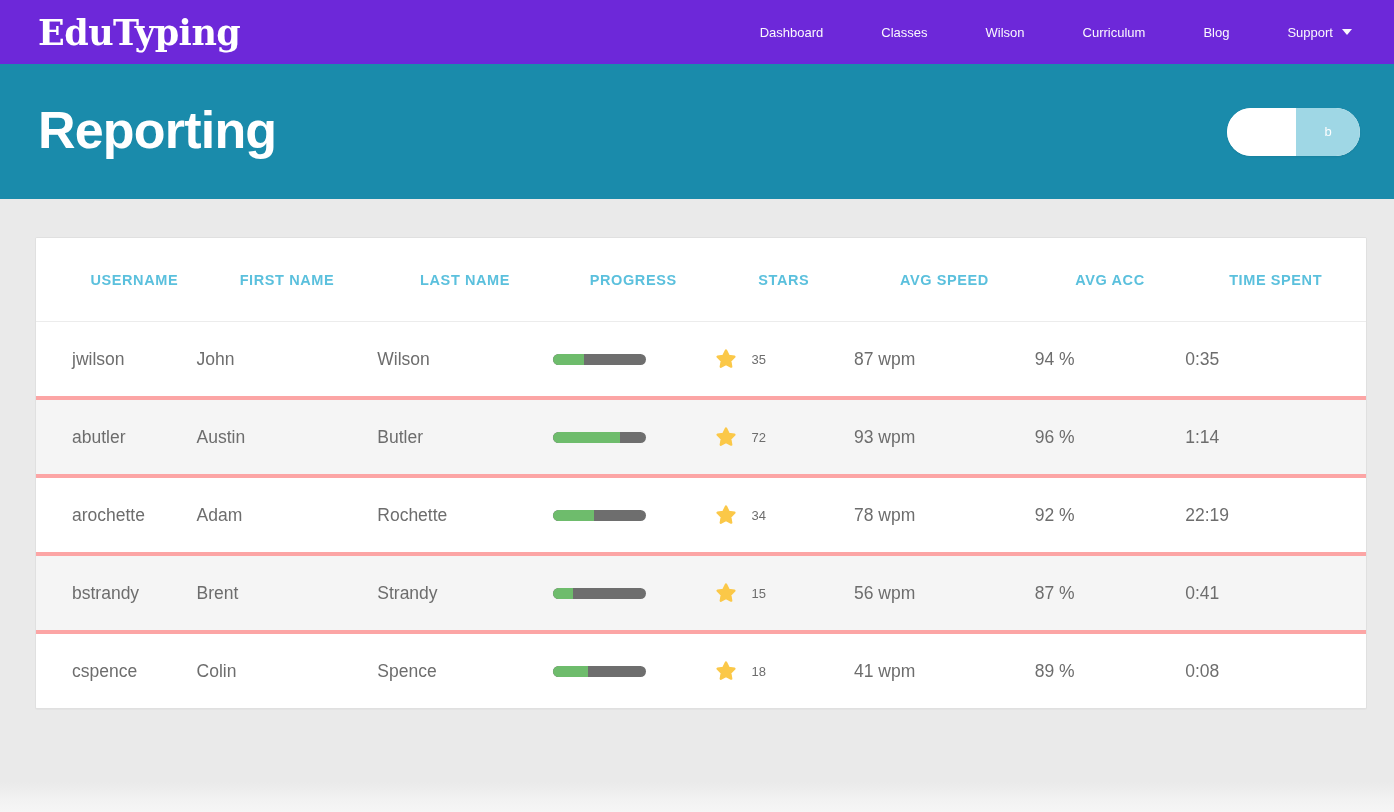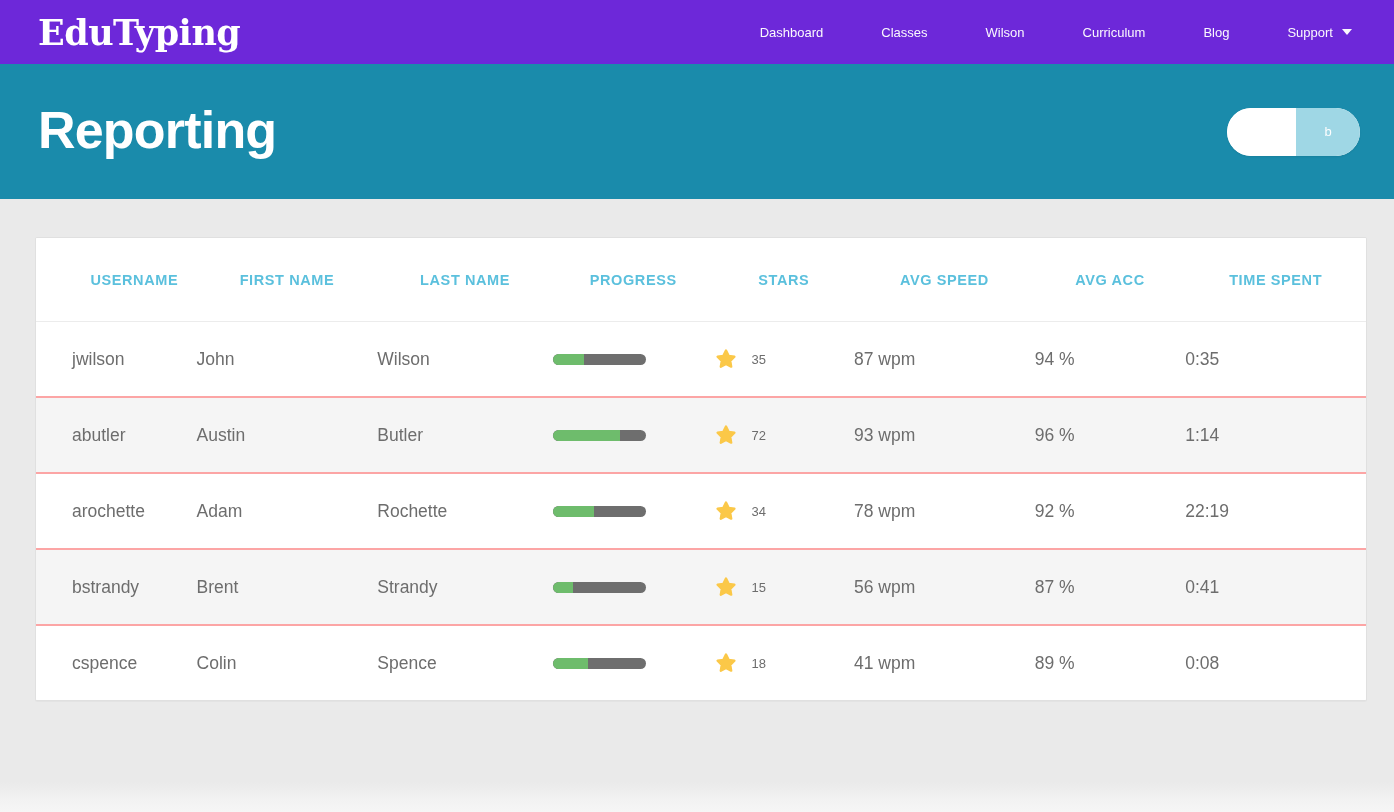--- a/index.html
+++ b/index.html
@@ -139,21 +139,21 @@
     letter-spacing: 0.6px;
     padding: 34px 0 33px 0;
     border-bottom: 1px solid #ececec;
     background: #ffffff;
     vertical-align: middle;
   }
   table.report td {
     color: #6d6d6d;
     font-size: 17.5px;
     padding: 25px 0 25px 0;
-    border-bottom: 2px solid #fca5a5;
+    border-bottom: 4px solid #fca5a5;
     vertical-align: middle;
     height: 74px;
   }
   table.report tbody tr:nth-child(even) td { background: #f5f5f5; }
   table.report tbody tr:nth-child(odd)  td { background: #ffffff; }
   table.report tbody tr:last-child td { border-bottom: none; }
 
   
   .col-user  { width: 160px; padding-left: 36px !important; }
   .col-first { width: 180px; }

